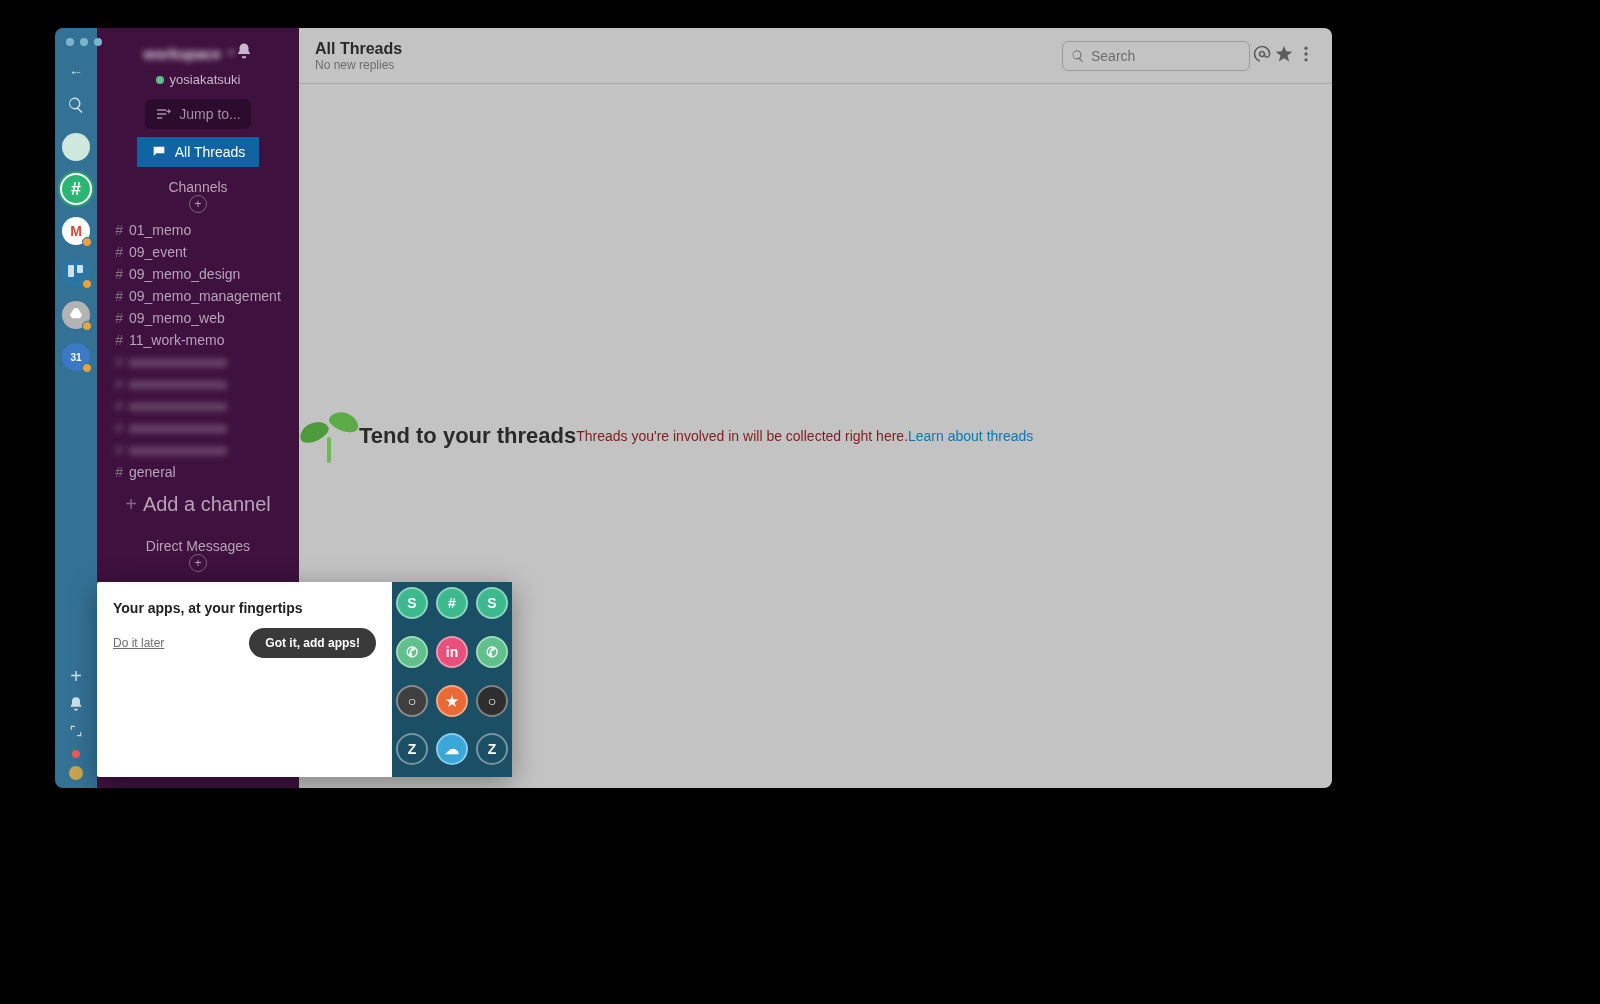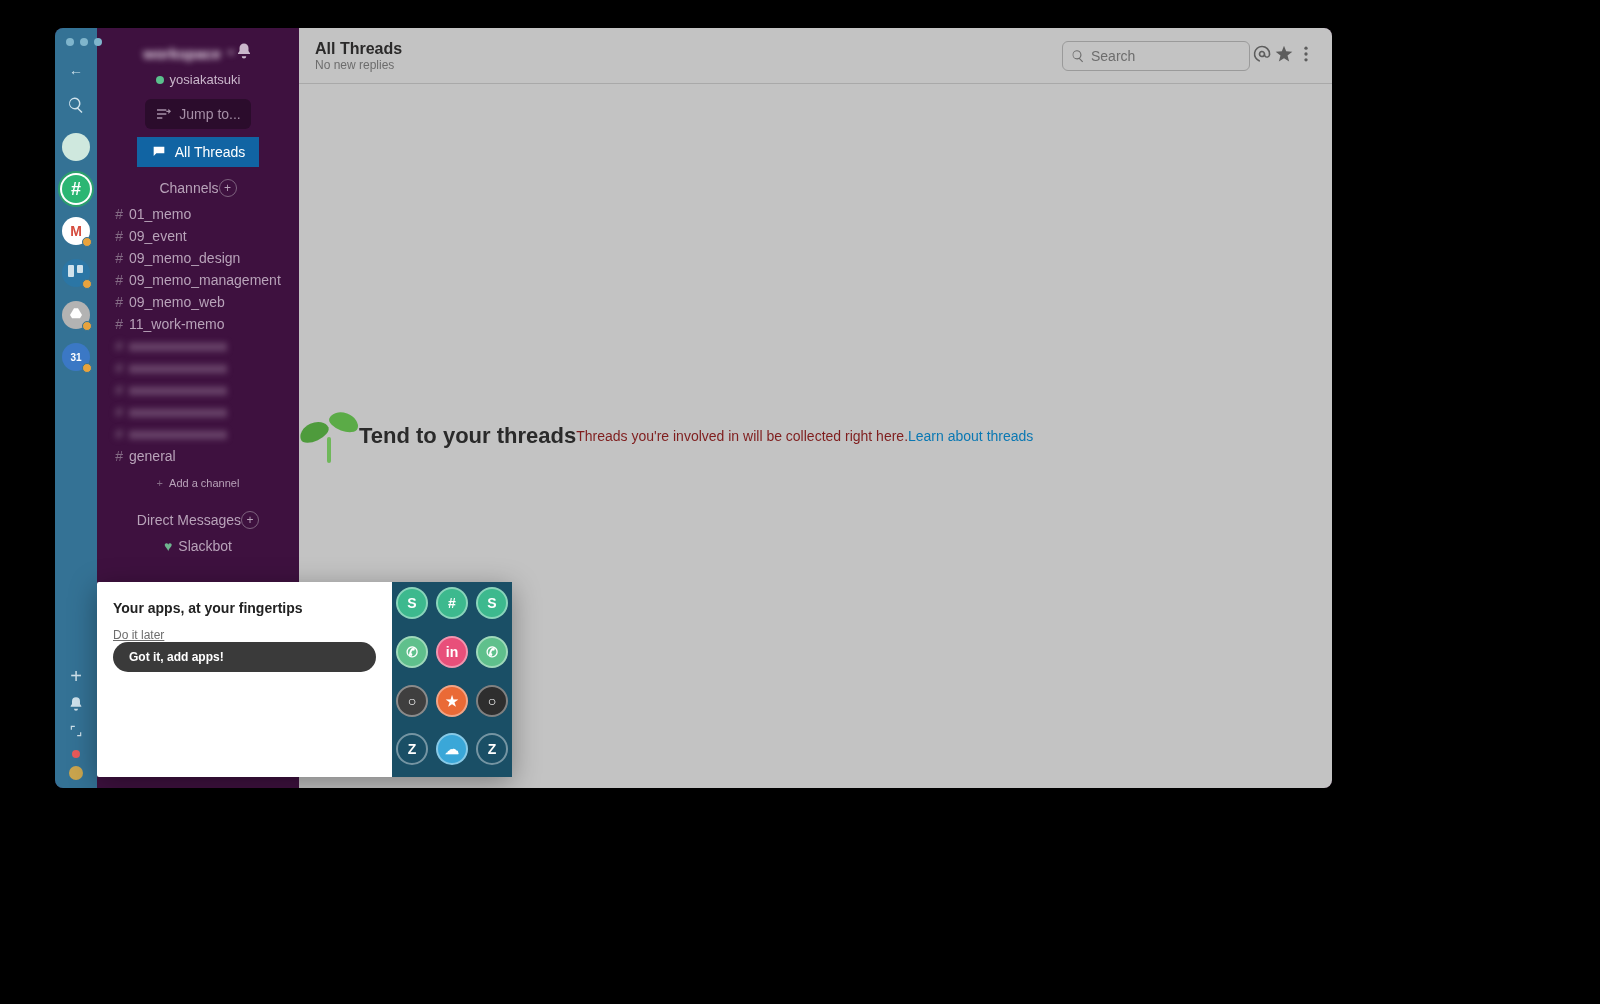--- a/index.html
+++ b/index.html
@@ -26,26 +26,26 @@
 .sidebar { width: 202px; background: #3e113f; color: #c9b6ca; display: flex; flex-direction: column; padding-top: 6px; position: relative; align-items: center; }
 .ws-header { display: flex; align-items: center; justify-content: space-between; padding: 8px 14px; }
 .ws-name { font-weight: 700; color: #e8d8e8; filter: blur(3px); font-size: 15px; display: inline-flex; align-items: center; }
 .ws-name::after { content: ""; display: inline-block; margin-left: 6px; border: 4px solid transparent; border-top-color: #c9b6ca; transform: translateY(2px); }
 .bell { color: #c9b6ca; }
 .presence { padding: 0 14px 8px; font-size: 13px; display: flex; align-items: center; gap: 6px; }
 .presence .p { width: 8px; height: 8px; border-radius: 50%; background: #5bbf8d; }
 .jump { margin: 4px 12px 8px; background: #2b0c2c; color: #a58fa6; border-radius: 6px; padding: 7px 10px; font-size: 14px; display: flex; align-items: center; gap: 8px; }
 .nav-row { padding: 7px 14px; font-size: 14px; display: flex; align-items: center; gap: 8px; cursor: default; }
 .nav-row.selected { background: #1164A3; color: #fff; }
-.section-h { padding: 12px 14px 6px; font-size: 14px; color: #b8a3b9; display: flex; align-items: center; justify-content: space-between; }
+.section-h { padding: 12px 14px 6px; font-size: 14px; color: #b8a3b9; display: flex; align-items: center; justify-content: space-between; flex-direction: column; }
 .section-h .plus-btn { width: 18px; height: 18px; border-radius: 50%; border: 1px solid #7d627e; color: #b8a3b9; font-size: 12px; display: flex; align-items: center; justify-content: center; }
 .ch { padding: 3px 14px; font-size: 14px; color: #b8a3b9; cursor: default; }
 .ch .hash { color: #846b85; margin-right: 6px; }
 .ch.blur { filter: blur(3px); }
-.add-ch { padding: 10px 14px; font-size: 11px; color: #b8a3b9; }
+.add-ch { padding: 10px 14px; font-size: 20px; color: #b8a3b9; }
 .dm-heart { color: #6fb58f; margin-right: 6px; }
 
 
 .main { flex: 1; background: #c3c3c3; position: relative; display: flex; flex-direction: column; }
 .mheader { height: 56px; border-bottom: 1px solid #a9a9a9; display: flex; align-items: center; padding: 0 16px; justify-content: space-between; }
 .mhl { display: flex; flex-direction: column; }
 .mtitle { font-weight: 800; font-size: 16px; color: #2b2a2a; }
 .msub { font-size: 12px; color: #6c6c6c; }
 .mhr { display: flex; align-items: center; gap: 2px; }
 .search { width: 188px; height: 30px; border: 1px solid #9a9a9a; border-radius: 6px; background: #c3c3c3; display: flex; align-items: center; padding: 0 8px; gap: 6px; color: #6d6d6d; font-size: 14px; }
@@ -60,21 +60,21 @@
 .empty h2 { font-size: 22px; font-weight: 800; color: #2a2a2a; }
 .empty p { font-size: 14px; color: #7f1d1d; }
 .empty a { color: #0a78b3; text-decoration: none; font-size: 14px; }
 
 
 .popover { position: absolute; left: 97px; top: 582px; width: 415px; height: 195px; background: #fff; display: flex; z-index: 60; border-radius: 2px; box-shadow: 0 6px 28px rgba(0,0,0,0.35); }
 .popover::before { content: ""; position: absolute; left: -8px; top: 122px; border: 8px solid transparent; border-right-color: #fff; }
 .pop-text { flex: 1; padding: 18px 16px 16px; display: flex; flex-direction: column; }
 .pop-text h3 { font-size: 14px; font-weight: 700; color: #222; }
 .pop-text p { margin-top: 10px; font-size: 12px; line-height: 1.55; color: #7a7a7a; flex: 1; }
-.pop-actions { display: flex; justify-content: space-between; margin-top: 12px; flex-direction: column; }
+.pop-actions { display: flex; align-items: center; justify-content: space-between; margin-top: 12px; }
 .pop-actions .later { font-size: 12px; color: #6d6d6d; text-decoration: underline; }
 .pop-actions .cta { background: #3a3a3a; color: #fff; border-radius: 18px; padding: 8px 16px; font-size: 12px; font-weight: 600; }
 .pop-art { width: 120px; background: #1a4f66; display: grid; grid-template-columns: repeat(3, 1fr); grid-auto-rows: 1fr; }
 .pop-art .c { margin: 5px auto; width: 32px; height: 32px; border-radius: 50%; border: 2px solid rgba(255,255,255,0.4); display: flex; align-items: center; justify-content: center; color: #fff; font-size: 14px; font-weight: 700; }
 .pc1 { background: #3db98e; } .pc2 { background: #e84f7a; } .pc3 { background: #5fc08c; }
 .pc4 { background: #3f3f3f; } .pc5 { background: #ea6a36; } .pc6 { background: #2e2e2e; }
 .pc7 { background: #1a4f66; } .pc8 { background: #3aa7d8; }
 
 svg { fill: currentColor; }
 </style>

